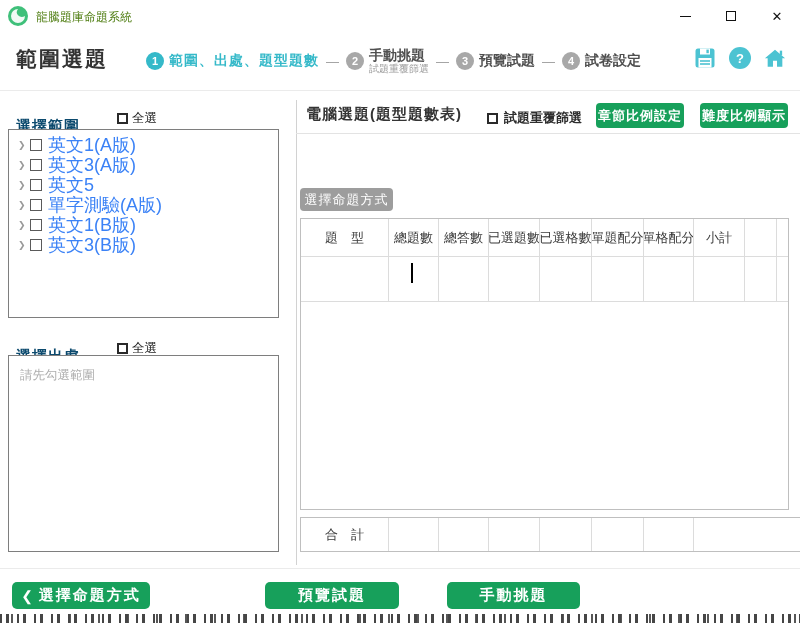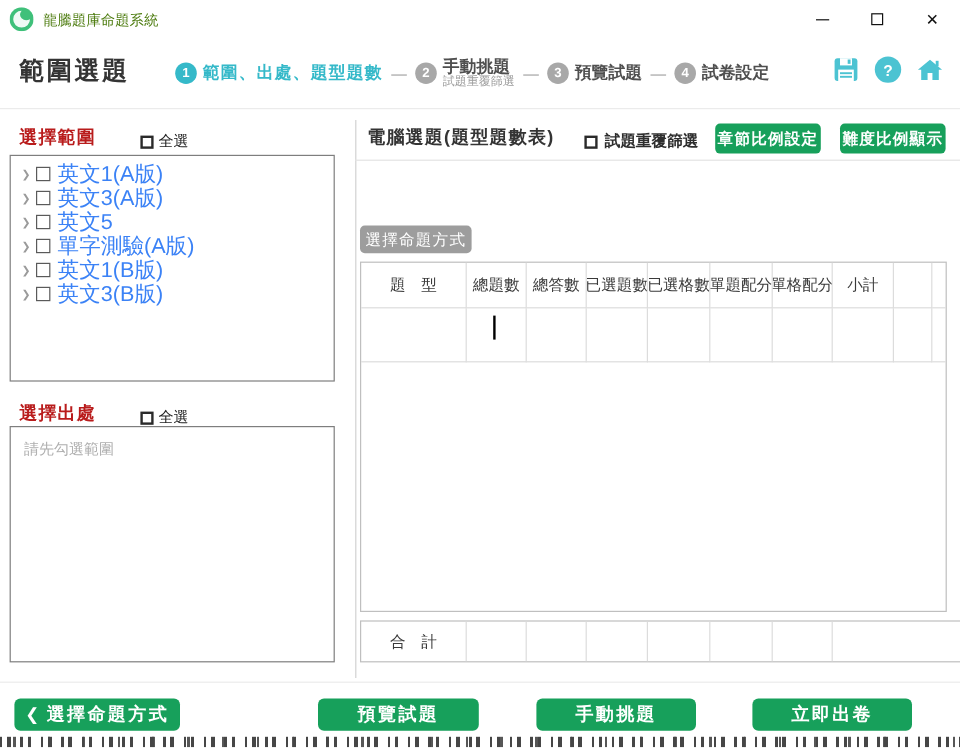--- a/index.html
+++ b/index.html
@@ -31,21 +31,21 @@
   .step-label.inactive { color:#4f4f4f; }
   .step-text-col { display:flex; flex-direction:column; line-height:1.15; }
   .step-sub { font-size:10px; color:#9b9b9b; font-weight:normal; white-space:nowrap; }
   .step-dash { color:#9a9a9a; margin:0 7px; font-size:13px; }
   .header-icons { position:absolute; right:14px; top:15px; display:flex; gap:13px; align-items:center; }
   .hicon { width:22px; height:22px; }
   .help-circle { width:22px; height:22px; border-radius:50%; background:#4cc3d2; color:#fff; font-size:13px;
                  font-weight:bold; display:flex; align-items:center; justify-content:center; }
 
   
-  .section-title { position:absolute; font-size:15px; font-weight:600; color:#b91c1c; letter-spacing:1px; }
+  .section-title { position:absolute; font-size:15px; font-weight:600; color:#0c4a6e; letter-spacing:1px;margin-top:12px; }
   .selectall { position:absolute; display:flex; align-items:center; gap:4px; font-size:12.5px; color:#222; }
   .cbx { display:inline-block; width:11px; height:11px; border:2px solid #2a2a2a; background:#fff; flex:none; }
   .tree-box { position:absolute; left:8px; top:129px; width:271px; height:189px; border:1px solid #7e7e7e; background:#fff; padding-top:5px; }
   .tree-item { display:flex; align-items:center; height:20px; padding-left:9px; }
   .chev { font-size:9px; color:#9a9a9a; width:12px; flex:none; }
   .tree-cbx { display:inline-block; width:12px; height:12px; border:1px solid #5a5a5a; background:#fff; margin-right:6px; flex:none; }
   .tree-label { font-size:18px; color:#3b82f6; }
   .source-box { position:absolute; left:8px; top:355px; width:271px; height:197px; border:1px solid #7e7e7e; background:#fff; padding:9px 11px; }
   .placeholder { font-size:12.5px; color:#aeaeae; }
   .v-divider { position:absolute; left:296px; top:100px; width:1px; height:465px; background:#d2d2d2; }
@@ -273,19 +273,18 @@
     <div class="tt-cell"></div>
   </div>
 
   <div class="footer-divider"></div>
   <button class="foot-btn btn-back">
     <span class="chevL">❮</span>
     <span>選擇命題方式</span>
   </button>
   <button class="foot-btn btn-preview">預覽試題</button>
   <button class="foot-btn btn-manual">手動挑題</button>
-  <button class="foot-btn btn-generate">立即出卷</button>
 
   <div class="bg-strip">
     <div class="bg-strip-marks"></div>
   </div>
 
 </div>
 
 </body></html>

